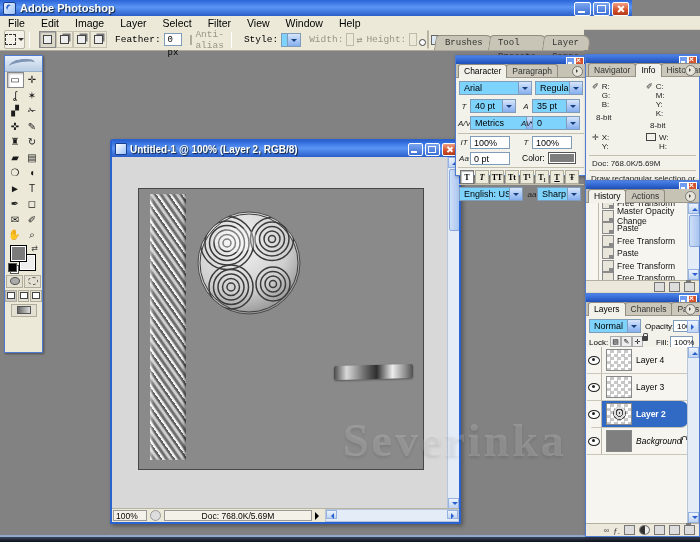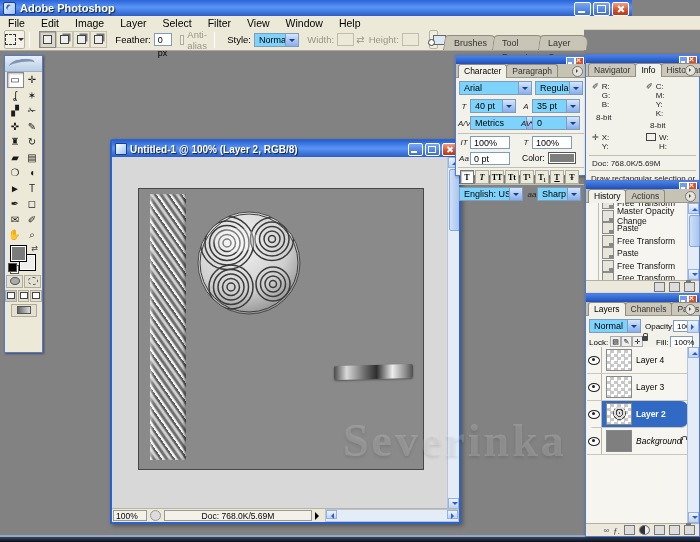--- a/index.html
+++ b/index.html
@@ -22,21 +22,21 @@
   .wbtn .bar{position:absolute;left:3px;bottom:2px;width:7px;height:2px;background:#fff;}
   .wbtn .rest{position:absolute;left:3px;top:2px;width:7px;height:6px;border:1px solid #fff;}
   .x1,.x2{position:absolute;left:6.5px;top:2px;width:1.6px;height:8px;background:#fff;}
   .x1{transform:rotate(45deg);} .x2{transform:rotate(-45deg);}
   
   #menubar{left:0;top:16px;width:700px;height:13px;background:#ece9d8;display:flex;
     align-items:center;font-size:10.5px;color:#000;border-bottom:1px solid #d8d4c4;}
   .menu-item{padding:0 8px;cursor:default;}
   
   #optionsbar{left:0;top:29px;width:584px;height:21px;background:#ece9d8;
-    border-bottom:1px solid #aca899;display:flex;align-items:center;font-size:9.5px;}
+    border-bottom:1px solid #aca899;display:flex;align-items:center;font-size:9.5px;font-family:Liberation Mono, monospace;}
   .opt-sep{width:1px;height:16px;background:#c0bcac;border-right:1px solid #fff;margin:0 4px;}
   #tool-preset-btn{width:26px;height:17px;margin-left:4px;border:1px solid #b8b4a4;border-radius:2px;
     background:#f4f2e8;display:flex;align-items:center;justify-content:center;gap:2px;}
   .dash-sq{width:9px;height:9px;border:1px dashed #333;}
   .tri-dn{width:0;height:0;border:3px solid transparent;border-top-color:#333;margin-top:3px;}
   .mode-grp{display:flex;margin-left:5px;}
   .mode-btn{width:15px;height:15px;border:1px solid #c6c2b2;background:#ece9d8;
     display:flex;align-items:center;justify-content:center;}
   .mode-btn.sel{background:#dcd8c8;border:1px solid #888;box-shadow:inset 1px 1px 1px #aaa;}
   .msq{width:7px;height:7px;border:1px solid #444;background:#eee;}

